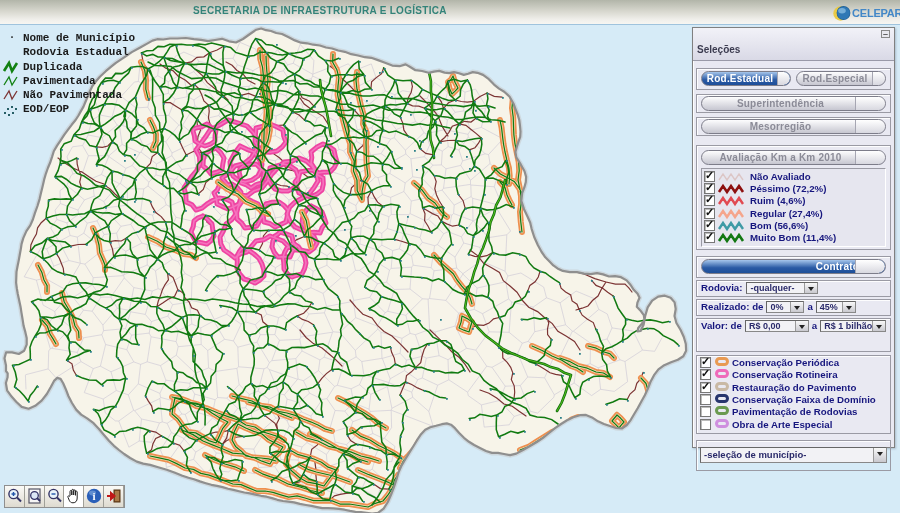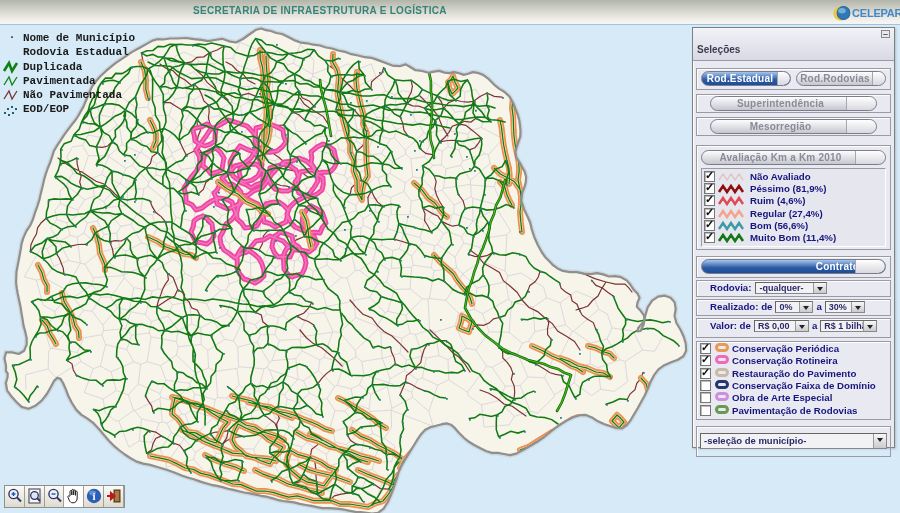--- a/index.html
+++ b/index.html
@@ -11,21 +11,21 @@
 
 #leg{position:absolute;left:2px;top:31px;font-family:"Liberation Mono",monospace;font-size:11px;font-weight:bold;color:#1a1a1a;line-height:14.3px}
 #leg .r{display:flex;align-items:center;height:14.3px}
 #leg .ic{width:20px;height:14px;margin-right:1px;flex:0 0 20px}
 
 #pnl{position:absolute;left:692px;top:27px;width:203px;height:421px;background:#e9e9f2;
  border:1px solid #808080;box-shadow:inset 1px 1px 0 #fdfdfd, 1px 1px 2px rgba(120,130,150,.45)}
 #pnlbar{height:13px;border-bottom:1px solid #9a9aa8;background:linear-gradient(#f2f2f8,#d9d9e6);
  font-size:10px;font-weight:bold;color:#3c3c50;padding:16px 4px;position:relative}
 #pnlmin{position:absolute;right:4px;top:2px;width:9px;height:8px;border:1px solid #888;background:#e8e8ee;font-size:8px;line-height:5px;text-align:center;color:#333}
-.box{margin:2px 3px 0 3px;border:1px solid #9a9aa4;box-shadow:inset 1px 1px 0 rgba(255,255,255,.9);padding:1px 13px;position:relative}
+.box{margin:2px 3px 0 3px;border:1px solid #9a9aa4;box-shadow:inset 1px 1px 0 rgba(255,255,255,.9);padding:1px 4px;position:relative}
 .pill{position:relative;height:15px;border:1px solid #7d7d8a;border-radius:8px;overflow:hidden;background:linear-gradient(#fdfdfe,#c6c6d0)}
 .pill .cap{position:absolute;right:0;top:0;width:30px;height:100%;border-left:1px solid #a6a6b2;background:linear-gradient(#ffffff,#d8d8e0);border-radius:0 8px 8px 0}
 .pill .t{position:absolute;left:0;right:26px;top:1px;text-align:center;font-size:10px;font-weight:bold;color:#8b8b97;letter-spacing:.2px;white-space:nowrap}
 .pill.blue{background:linear-gradient(#a6c6ec,#2a5aa4 60%,#1d4e99)}
 .pill.blue .t{color:#fff}
 .navy{color:#16167e;font-weight:bold;font-size:9.7px;white-space:nowrap}
 .cb{width:11px;height:11px;background:#fff;border:1px solid #777;box-shadow:inset 1px 1px 0 #bbb;position:relative;flex:0 0 11px}
 .cb.on:after{content:"\2713";position:absolute;left:0px;top:-3px;font-size:11px;color:#111;font-weight:bold}
 .row{display:flex;align-items:flex-start;height:12.2px;margin:0}
 .sel{position:relative;height:12px;background:#f2f2f5;border:1px solid #888;border-top-color:#666;border-left-color:#666;
@@ -113,21 +113,21 @@
 <div id="pnl">
  <div id="pnlbar">Seleções<span id="pnlmin">‒</span></div>
 
  <div class="box" style="margin-top:7px;padding:2px 4px 3px 4px">
   <div style="display:flex;gap:5px">
    <div class="pill blue" style="flex:1">
             <span class="t" style="right:12px">Rod.Estadual</span>
             <span class="cap" style="width:13px"></span>
           </div>
    <div class="pill" style="flex:1">
-            <span class="t" style="right:12px">Rod.Rodovias</span>
+            <span class="t" style="right:12px">Rod.Especial</span>
             <span class="cap" style="width:13px"></span>
           </div>
   </div>
  </div>
 
  <div class="box" style="margin-top:4px">
         <div class="pill">
           <span class="t">Superintendência</span>
           <span class="cap"></span>
         </div>
@@ -150,21 +150,21 @@
             <svg width="30" height="12" style="margin:0 3px 0 2px">
               <path d="M2 9L6 3L10 9L14 3L18 9L22 3L26 9" stroke="#dcc6c6" stroke-width="1.4" fill="none"></path>
             </svg>
             <span class="navy">Não Avaliado</span>
           </div>
           <div class="row">
             <span class="cb on"></span>
             <svg width="30" height="12" style="margin:0 3px 0 2px">
               <path d="M2 9L6 3L10 9L14 3L18 9L22 3L26 9" stroke="#8d1010" stroke-width="2.6" fill="none"></path>
             </svg>
-            <span class="navy">Péssimo (81,9%)</span>
+            <span class="navy">Péssimo (72,2%)</span>
           </div>
           <div class="row">
             <span class="cb on"></span>
             <svg width="30" height="12" style="margin:0 3px 0 2px">
               <path d="M2 9L6 3L10 9L14 3L18 9L22 3L26 9" stroke="#e14a52" stroke-width="2.4" fill="none"></path>
             </svg>
             <span class="navy">Ruim (4,6%)</span>
           </div>
           <div class="row">
             <span class="cb on"></span>
@@ -200,25 +200,25 @@
         <div class="row" style="height:13px;margin:0">
           <span class="navy">Rodovia:</span>
    <span class="sel" style="width:72px;margin-left:4px">-qualquer-</span>
         </div>
       </div>
  <div class="box">
         <div class="row" style="height:13px">
           <span class="navy">Realizado: de</span>
    <span class="sel" style="width:38px;margin-left:3px">0%</span>
           <span class="navy" style="margin-left:3px">a</span>
-   <span class="sel" style="width:40px;margin-left:3px">30%</span>
+   <span class="sel" style="width:40px;margin-left:3px">45%</span>
         </div>
       </div>
  <div class="box">
-        <div class="row" style="height:16px">
+        <div class="row" style="height:30px">
           <span class="navy">Valor: de</span>
    <span class="sel" style="width:64px;margin-left:3px">R$ 0,00</span>
           <span class="navy" style="margin-left:3px">a</span>
    <span class="sel" style="width:66px;margin-left:3px;font-size:9px">R$ 1 bilhão</span>
         </div>
       </div>
 
  <div class="box" style="margin-top:3px;padding:1px 3px 2px 3px">
   <div class="row" style="height:12.3px;margin:0">
           <span class="cb on"></span>
@@ -235,27 +235,27 @@
           <span class="oval" style="border-color:#c9b9a5"></span>
           <span class="navy">Restauração do Pavimento</span>
         </div>
         <div class="row" style="height:12.3px;margin:0">
           <span class="cb"></span>
           <span class="oval" style="border-color:#27356e"></span>
           <span class="navy">Conservação Faixa de Domínio</span>
         </div>
         <div class="row" style="height:12.3px;margin:0">
           <span class="cb"></span>
+          <span class="oval" style="border-color:#6a9a50"></span>
+          <span class="navy">Pavimentação de Rodovias</span>
+        </div>
+        <div class="row" style="height:12.3px;margin:0">
+          <span class="cb"></span>
           <span class="oval" style="border-color:#cf8fdf"></span>
           <span class="navy">Obra de Arte Especial</span>
-        </div>
-        <div class="row" style="height:12.3px;margin:0">
-          <span class="cb"></span>
-          <span class="oval" style="border-color:#6a9a50"></span>
-          <span class="navy">Pavimentação de Rodovias</span>
         </div>
  </div>
 
  <div class="box" style="margin-top:6px;padding:6px 3px 7px 3px">
   <span class="sel" style="display:block;height:16px;font-size:9.5px;line-height:14px">-seleção de município-</span>
  </div>
 </div>
 
 <div id="tb">
       <div class="tbb">

